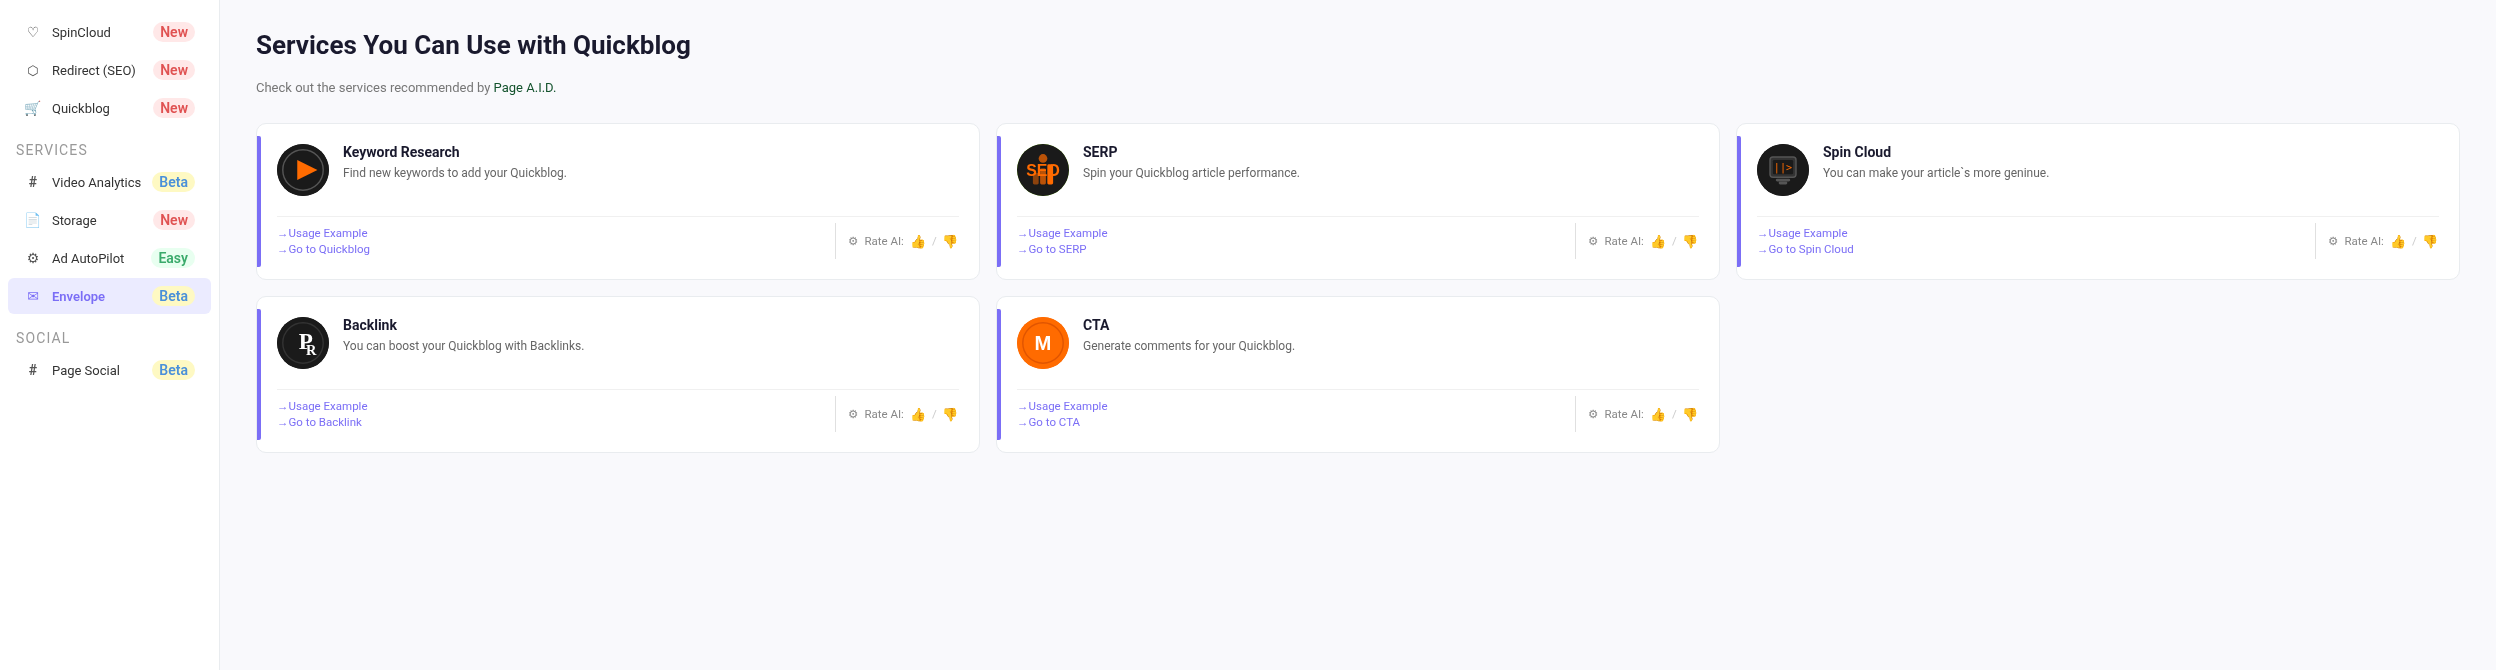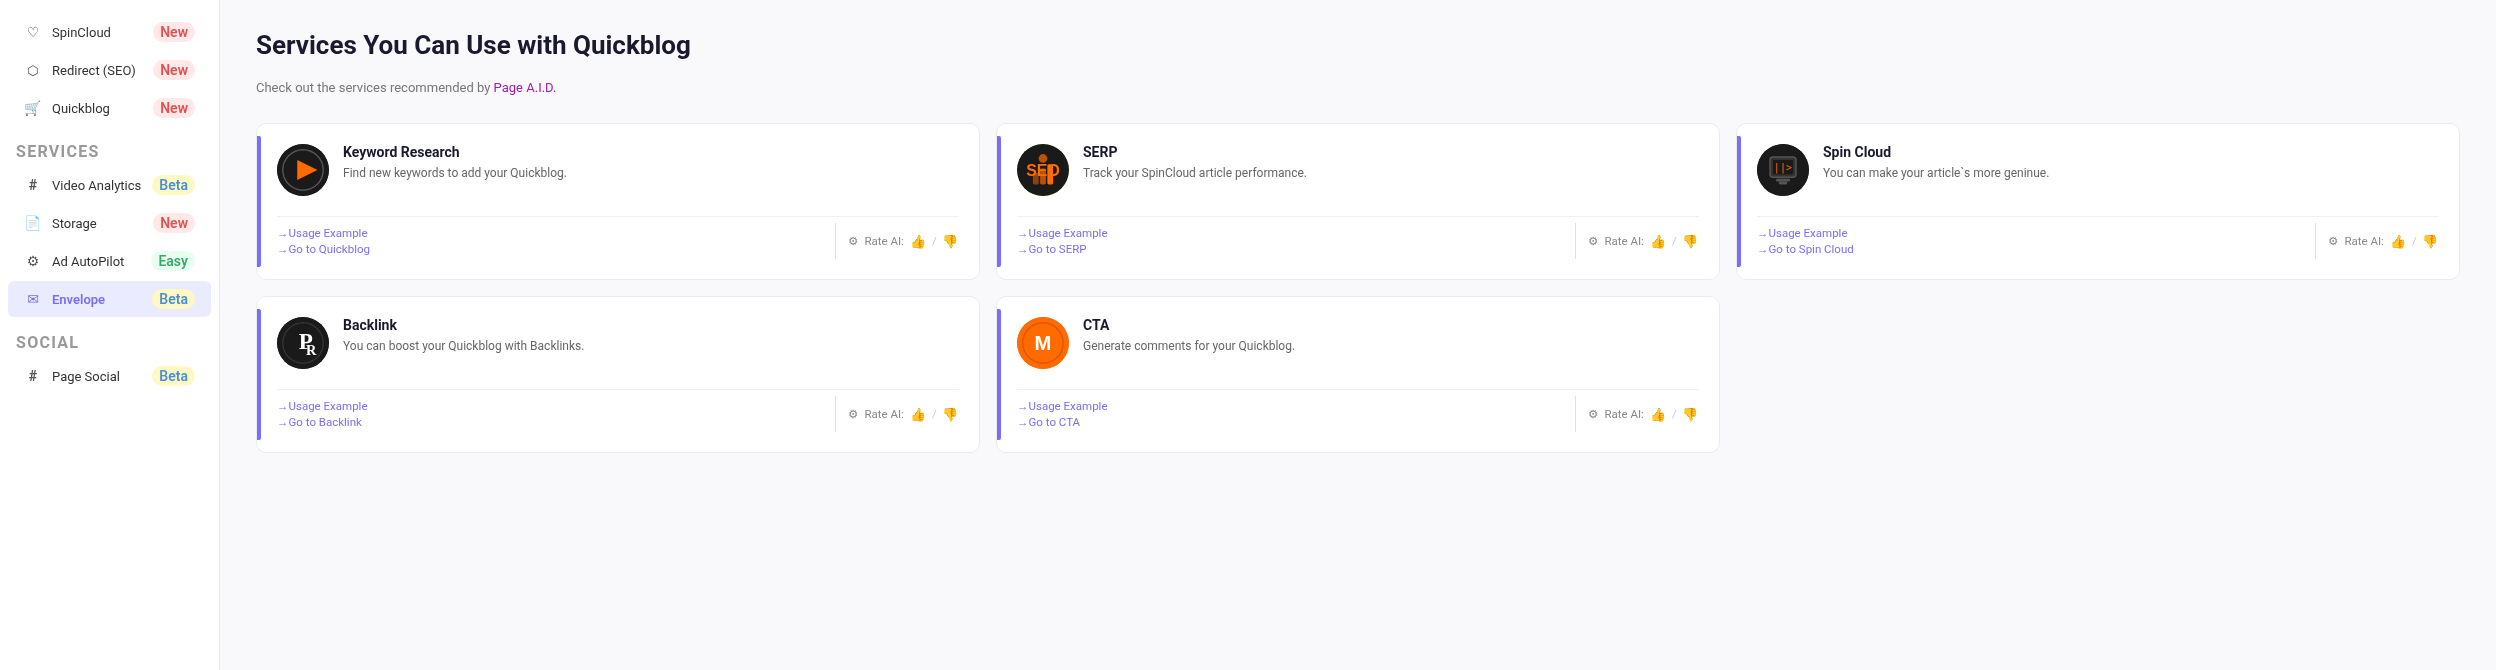--- a/index.html
+++ b/index.html
@@ -42,22 +42,22 @@
       padding: 2px 7px;
       border-radius: 10px;
       font-weight: 600;
     }
     .badge-new { background: #ffe8e8; color: #e05252; }
     .badge-beta { background: #fef9c3; color: #4a90d9; }
     .badge-easy { background: #e8fff0; color: #3aaa6b; }
 
     .sidebar-section {
       padding: 10px 16px 4px;
-      font-size: 16px;
-      font-weight: 700;
+      font-size: 14px;
+      font-weight: 400;
       color: #999;
       letter-spacing: 0.08em;
       margin-top: 6px;
     }
 
     
     .main {
       flex: 1;
       padding: 30px 36px;
       overflow-y: auto;
@@ -68,21 +68,21 @@
       font-weight: 700;
       color: #1a1a2e;
       margin-bottom: 20px;
     }
     .page-subtitle {
       font-size: 13px;
       color: #777;
       margin-bottom: 28px;
     }
     .page-subtitle a {
-      color: #a21caf;
+      color: #14532d;
       text-decoration: none;
     }
 
     
     .services-grid {
       display: grid;
       grid-template-columns: repeat(3, 1fr);
       gap: 16px;
     }
     .service-card {
@@ -292,21 +292,21 @@
             <circle cx="18" cy="18" r="18" fill="#1a1a1a"></circle>
             <text x="18" y="22" font-size="11" font-weight="bold" fill="#ff6b00" text-anchor="middle" font-family="Arial">SEO</text>
             <circle cx="18" cy="10" r="3" fill="#ff6b00" opacity="0.7"></circle>
             <rect x="11" y="20" width="4" height="8" rx="1" fill="#ff6b00" opacity="0.5"></rect>
             <rect x="16" y="17" width="4" height="11" rx="1" fill="#ff6b00" opacity="0.7"></rect>
             <rect x="21" y="14" width="4" height="14" rx="1" fill="#ff6b00"></rect>
           </svg>
         </div>
         <div class="service-info">
           <div class="service-name">SERP</div>
-          <div class="service-desc">Track your SpinCloud article performance.</div>
+          <div class="service-desc">Spin your Quickblog article performance.</div>
         </div>
       </div>
       <div class="service-actions">
         <div class="service-links">
           <a class="service-link">→Usage Example</a>
           <a class="service-link">→Go to SERP</a>
         </div>
         <div class="service-divider"></div>
         <div class="service-rate">
           <span>⚙</span>

